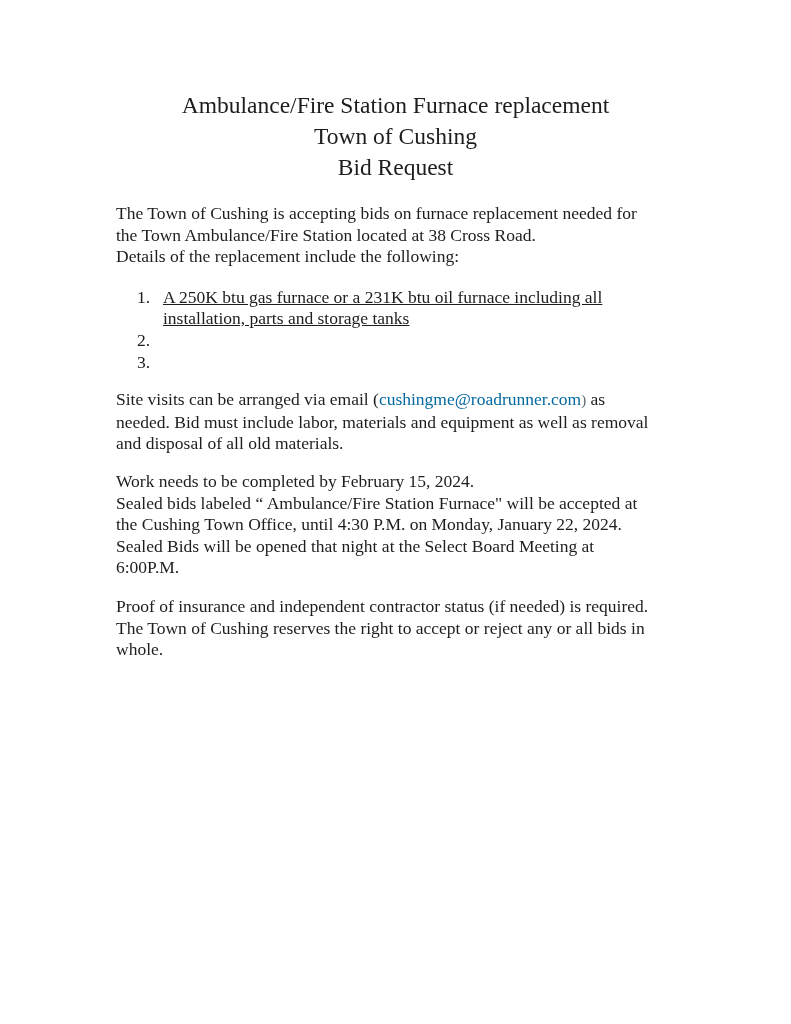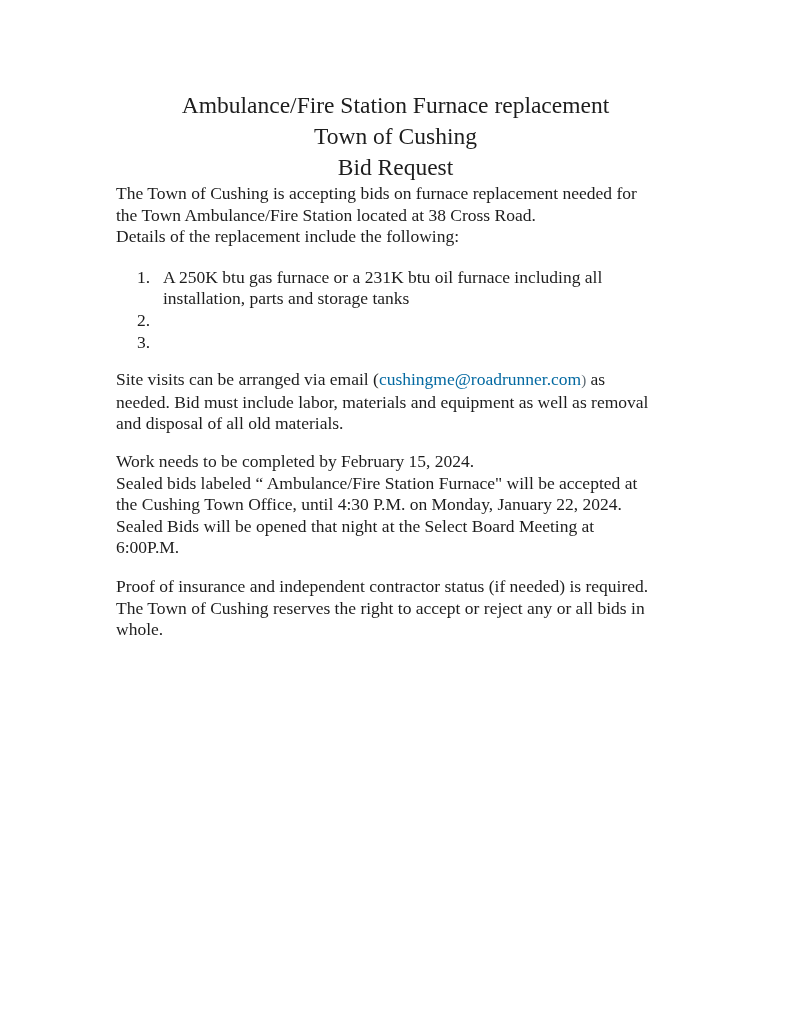--- a/index.html
+++ b/index.html
@@ -25,25 +25,25 @@
   .doc-body {
     margin-left: 116px;
     width: 610px;
     font-size: 17.5px;
     line-height: 21.6px;
   }
   .para {
     white-space: pre-line;
     margin: 0;
   }
-  .intro        { }
+  .intro        { margin-top: 20px; }
   .details-list { margin: 19px 0 0 0; padding: 0; list-style: none; }
   .details-list li { display: flex; }
   .list-number  { width: 26px; margin-left: 21px; flex: 0 0 auto; }
-  .list-text    { white-space: pre-line; }
+  .list-text    { white-space: pre-line; text-decoration: underline; }
   .site-visits  { margin-top: 16px; }
   .schedule     { margin-top: 16px; }
   .terms        { margin-top: 17px; }
   .email-link {
     color: #0369a1;
     text-decoration: none;
     cursor: pointer;
   }
   .email-paren {
     color: #5f6b74;

